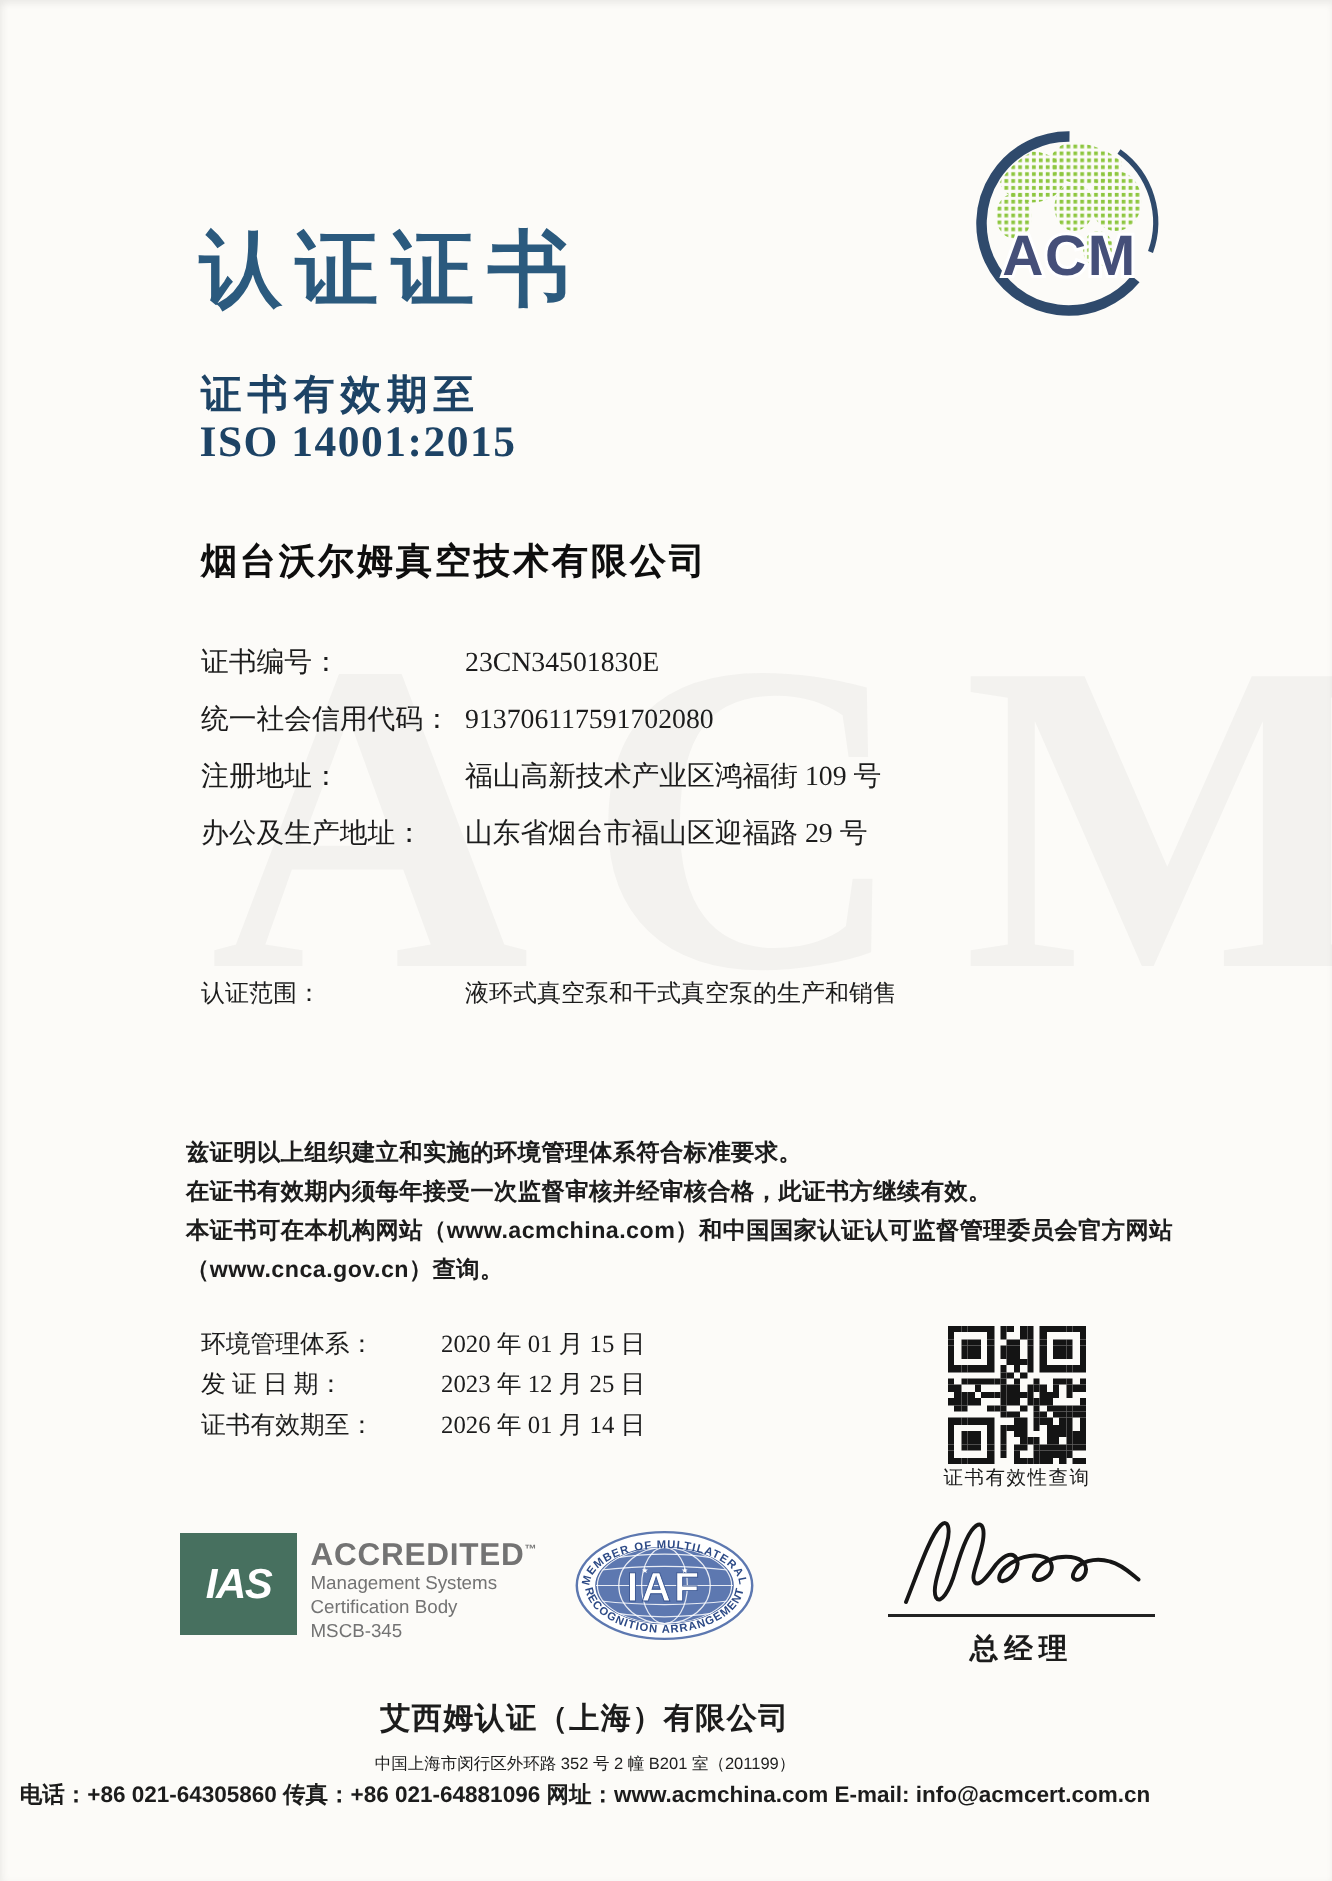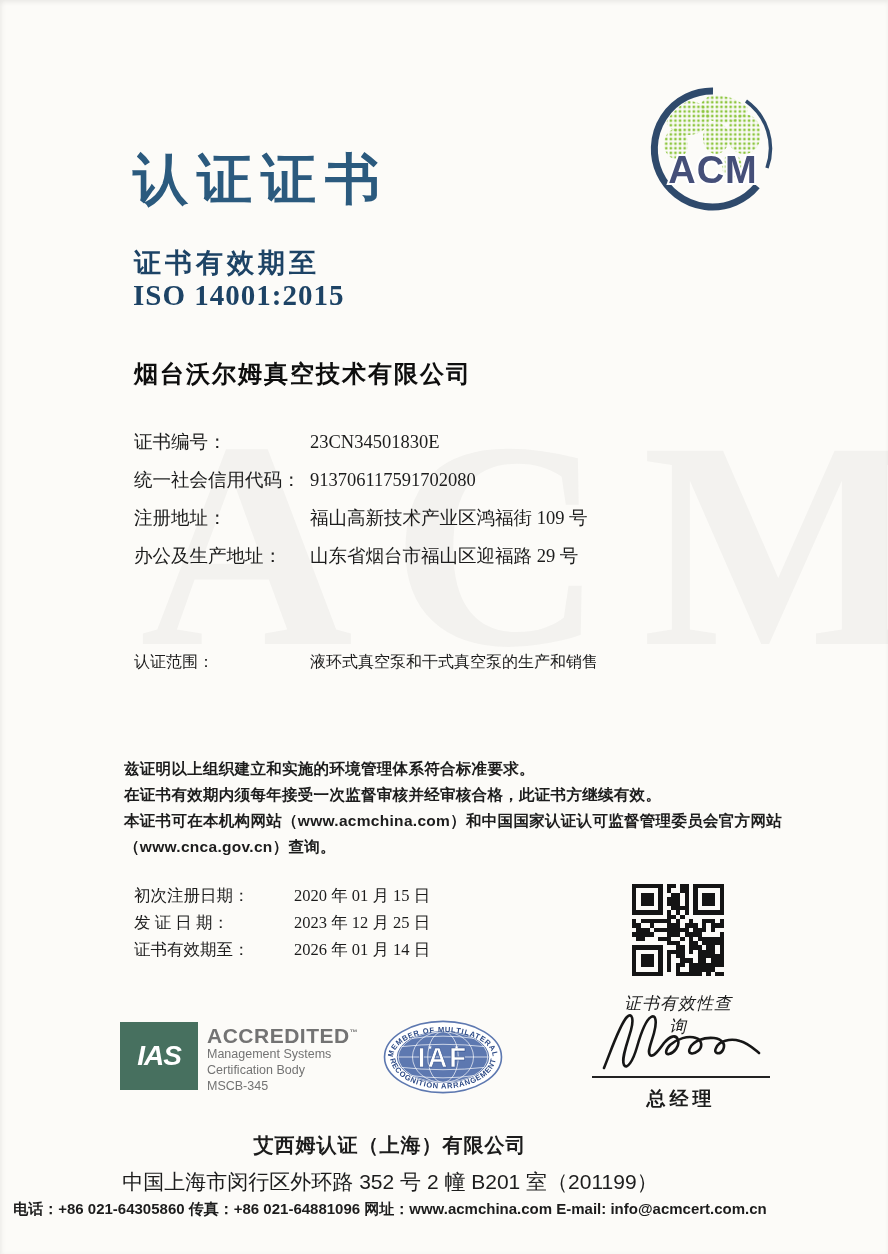--- a/index.html
+++ b/index.html
@@ -65,21 +65,21 @@
   
   .dates{left:134px;top:882px;font-family:"Liberation Serif", serif;font-size:16.5px;}
   .dates .row{display:flex;line-height:27px;}
   .dates .lbl{width:160px;flex:0 0 160px;}
 
   
   .qr-wrap{left:622px;top:884px;width:112px;text-align:center;}
   .qr{display:grid;grid-template-columns:repeat(21,1fr);width:92px;height:92px;margin:0 auto;}
   .qr div{width:100%;height:100%;}
   .qr div.on{background:#141414;}
-  .qr-caption{margin-top:16px;font-family:"Liberation Serif", serif;font-size:17px;letter-spacing:1px;font-style:italic;}
+  .qr-caption{margin-top:0;font-family:"Liberation Serif", serif;font-size:13px;letter-spacing:1px;}
 
   
   .ias{left:120px;top:1022px;display:flex;align-items:flex-start;}
   .ias-box{width:78px;height:68px;background:#47705f;display:flex;align-items:center;justify-content:center;}
   .ias-box span{color:#fff;font-weight:800;font-style:italic;font-size:28px;letter-spacing:-1px;}
   .ias-txt{margin-left:9px;color:#737373;}
   .ias-acc{font-size:21px;font-weight:800;letter-spacing:.5px;line-height:21px;}
   .ias-acc sup{font-size:8px;}
   .ias-sub{font-size:12.5px;line-height:16px;}
 
@@ -88,21 +88,21 @@
 
   
   .signature{left:592px;top:1008px;width:178px;text-align:center;}
   .sig-svg{display:block;width:178px;height:66px;}
   .sig-line{border-top:2px solid #222;margin-top:2px;}
   .sig-title{margin-top:8px;font-size:19px;font-weight:800;letter-spacing:4px;}
 
   
   .footer{left:0;top:1132px;width:780px;text-align:center;}
   .f-company{font-size:20px;font-weight:800;letter-spacing:1px;}
-  .f-address{margin-top:9px;font-size:21px;}
+  .f-address{margin-top:9px;font-size:11px;}
   .f-contact{margin-top:4px;font-size:15px;white-space:nowrap;font-weight:bold;}
 </style>
 </head>
 <body>
 
 <div class="page">
 
   <div class="abs watermark">ACM</div>
 
   <svg class="abs acm-logo" viewBox="0 0 134 134">
@@ -159,21 +159,21 @@
 
   <div class="abs statement">
     <div class="line">兹证明以上组织建立和实施的环境管理体系符合标准要求。</div>
     <div class="line">在证书有效期内须每年接受一次监督审核并经审核合格，此证书方继续有效。</div>
     <div class="line">本证书可在本机构网站（www.acmchina.com）和中国国家认证认可监督管理委员会官方网站</div>
     <div class="line">（www.cnca.gov.cn）查询。</div>
   </div>
 
   <div class="abs dates">
     <div class="row">
-      <span class="lbl">初次注册日期：</span>
+      <span class="lbl">环境管理体系：</span>
       <span class="val">2020 年 01 月 15 日</span>
     </div>
     <div class="row">
       <span class="lbl">发 证 日 期：</span>
       <span class="val">2023 年 12 月 25 日</span>
     </div>
     <div class="row">
       <span class="lbl">证书有效期至：</span>
       <span class="val">2026 年 01 月 14 日</span>
     </div>

